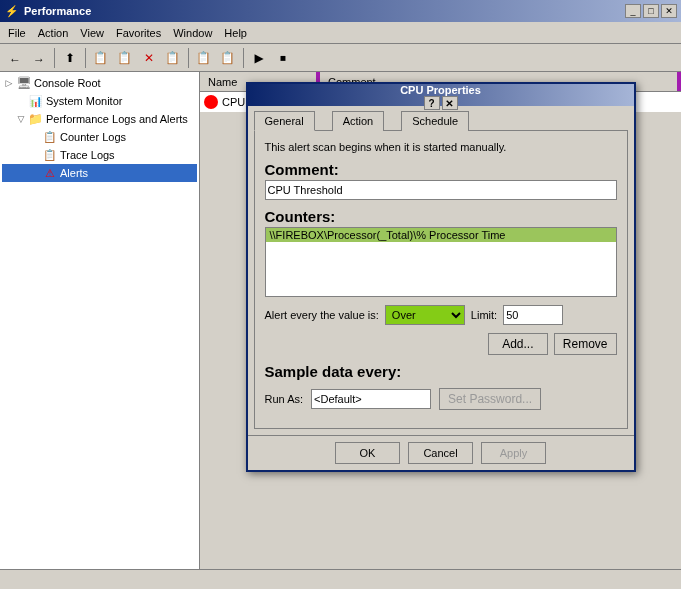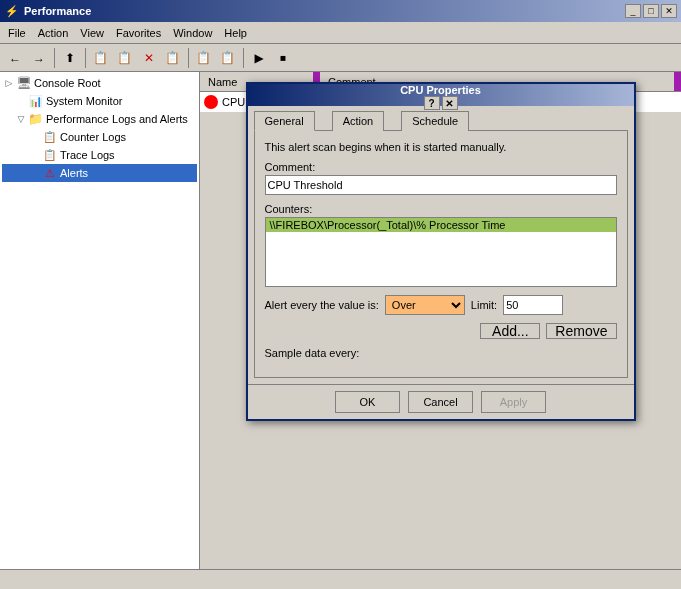--- a/index.html
+++ b/index.html
@@ -150,21 +150,21 @@
     .list-header {
       display: flex;
       background: #d4d0c8;
       border-bottom: 1px solid #808080;
       height: 20px;
       align-items: center;
     }
     .list-header-col {
       padding: 0 8px;
       font-size: 11px;
-      border-right: 7px solid #a21caf;
+      border-right: 4px solid #a21caf;
       height: 100%;
       display: flex;
       align-items: center;
     }
     .list-header-col:first-child { width: 120px; }
     .list-header-col:last-child { flex: 1; }
 
     
     .list-row {
       display: flex;
@@ -271,21 +271,21 @@
     }
     .tab-content {
       background: #d4d0c8;
       border: 1px solid #808080;
       margin: 0 6px 6px 6px;
       padding: 10px;
     }
 
     
     .form-group { margin-bottom: 8px; }
-    .form-label { margin-bottom: 2px; display: block; font-size: 11px; }
+    .form-label { margin-bottom: 2px; display: block; font-size: 15px; font-weight: bold; }
     .form-input {
       width: 100%;
       height: 20px;
       border: 1px solid #808080;
       background: white;
       padding: 0 2px;
       font-size: 11px;
       font-family: 'Tahoma', 'Arial', sans-serif;
     }
     .counters-box {
@@ -307,21 +307,21 @@
       align-items: center;
       gap: 6px;
       margin-bottom: 8px;
       flex-wrap: wrap;
     }
     .alert-row label { font-size: 11px; }
 
     .select-box {
       height: 20px;
       border: 1px solid #808080;
-      background: #fdba74;
+      background: #84cc16;
       font-size: 11px;
       font-family: 'Tahoma', 'Arial', sans-serif;
       padding: 0 2px;
     }
 
     .number-input-wrapper {
       display: flex;
       align-items: center;
     }
     .number-input {
@@ -353,25 +353,25 @@
     }
     .spin-btn:last-child { border-bottom: none; }
 
     .button-row {
       display: flex;
       gap: 6px;
       margin-bottom: 8px;
     }
     .push-btn {
       min-width: 60px;
-      height: 16px;
-      background: #d4d0c8;
-      border: 1px solid #808080;
-      cursor: pointer;
-      font-size: 14px;
+      height: 22px;
+      background: #d4d0c8;
+      border: 1px solid #808080;
+      cursor: pointer;
+      font-size: 12px;
       font-family: 'Tahoma', 'Arial', sans-serif;
       display: flex;
       align-items: center;
       justify-content: center;
       padding: 0 8px;
     }
     .push-btn.disabled {
       color: #999;
       cursor: default;
     }
@@ -575,20 +575,25 @@
 
           <div class="button-row" style="justify-content: flex-end;">
             <button class="push-btn">Add...</button>
             <button class="push-btn">Remove</button>
           </div>
 
           <div class="form-group">
             <label class="form-label">Sample data every:</label>
           </div>
 
+          <div class="run-as-row">
+            <label>Run As:</label>
+            <input class="run-as-input" type="text" value="&lt;Default&gt;" style="">
+            <button class="push-btn disabled">Set Password...</button>
+          </div>
 
         </div>
 
         <div class="dialog-footer">
           <button class="footer-btn">OK</button>
           <button class="footer-btn">Cancel</button>
           <button class="footer-btn disabled">Apply</button>
         </div>
 
       </div>

